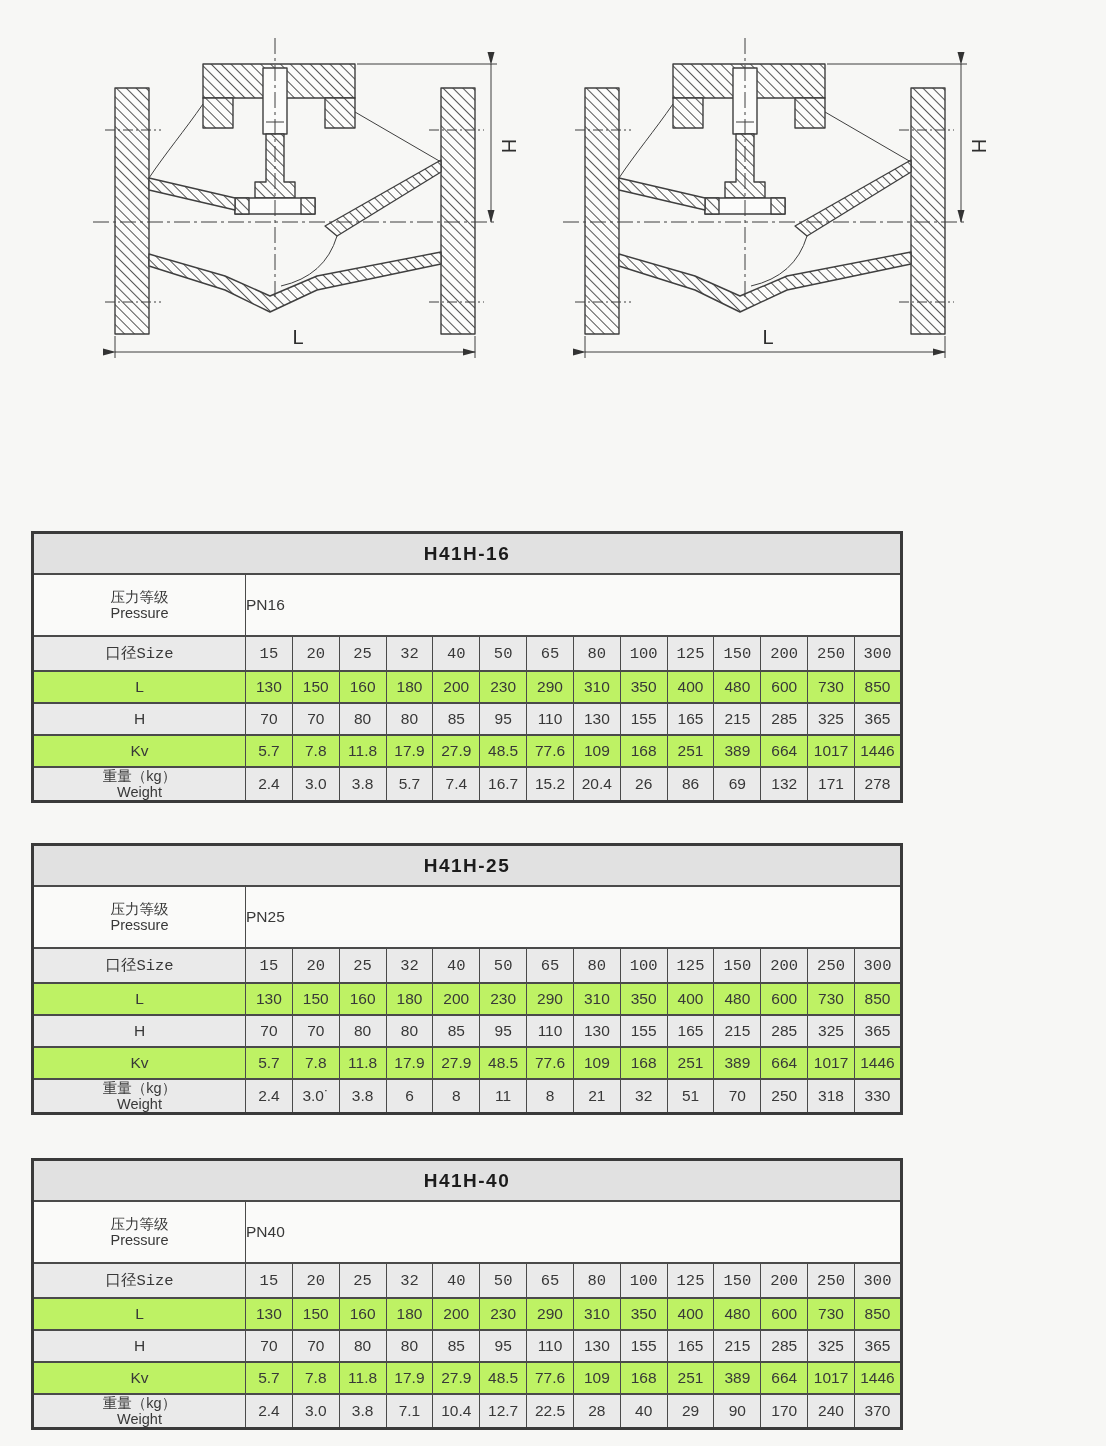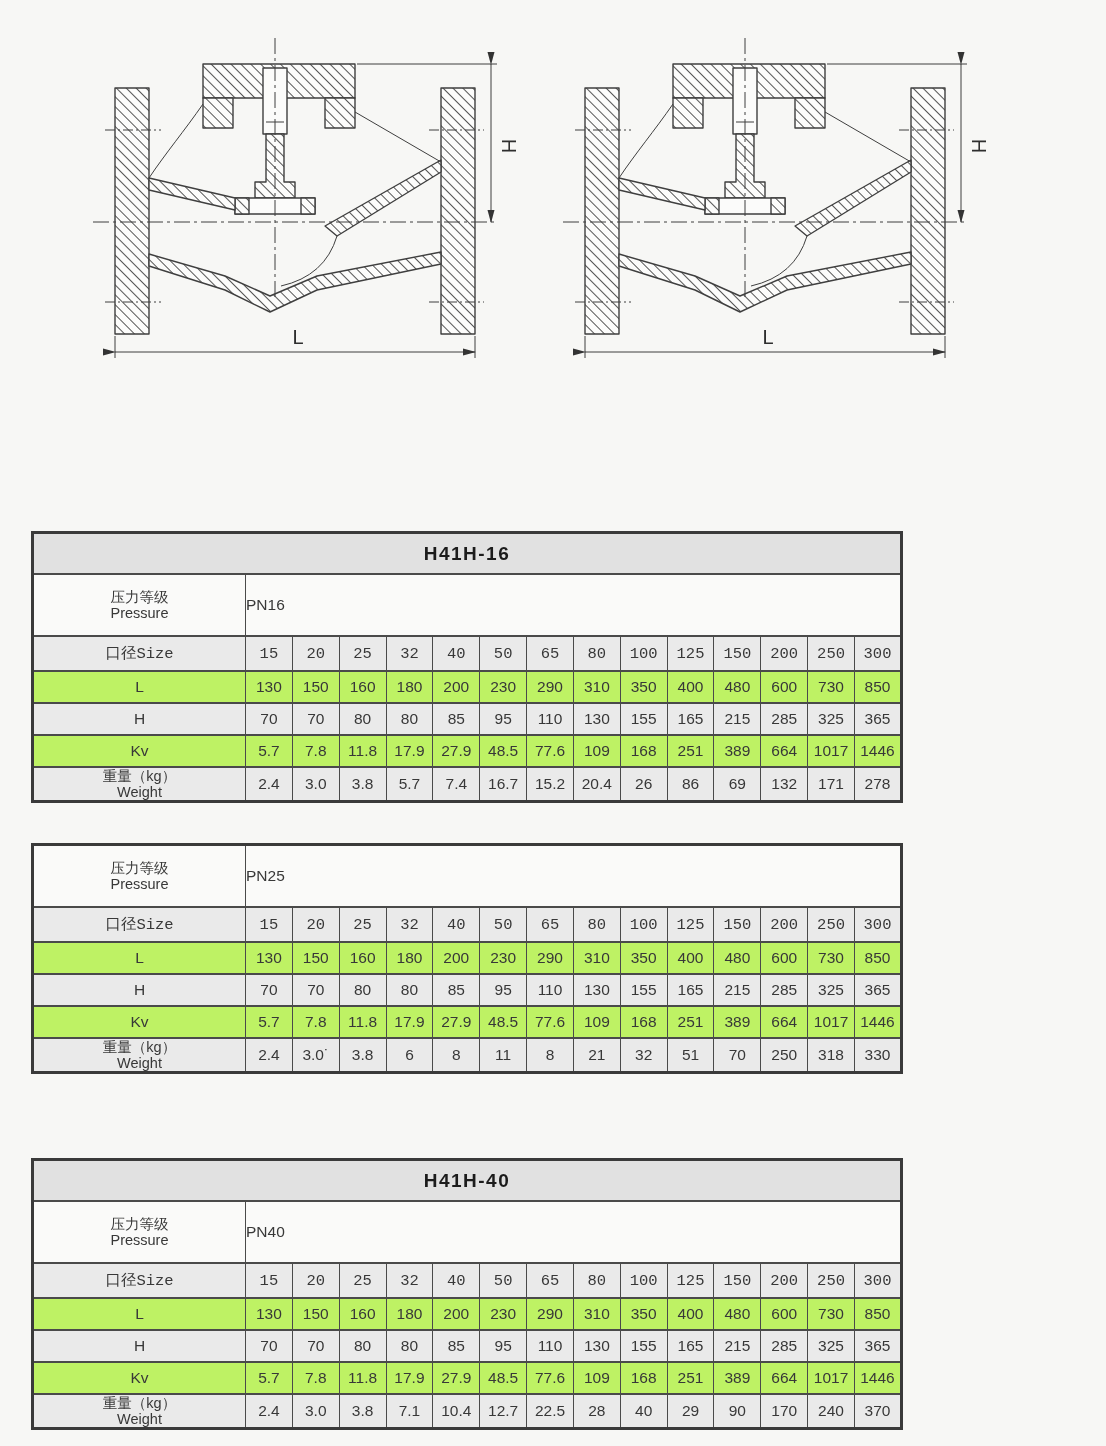--- a/index.html
+++ b/index.html
@@ -232,20 +232,23 @@
           <col class="c-val">
           <col class="c-val">
           <col class="c-val">
           <col class="c-val">
           <col class="c-val">
           <col class="c-val">
           <col class="c-val">
           <col class="c-val">
         </colgroup>
         <tbody>
+          <tr class="r-title">
+            <td class="title" colspan="15">H41H-25</td>
+          </tr>
           <tr class="r-press">
             <td class="lbl two-line">
               <div>压力等级</div>
               <div>Pressure</div>
             </td>
             <td class="pn" colspan="14">PN25</td>
           </tr>
           <tr class="r-size shade">
             <td class="lbl">口径Size</td>
             <td class="val">15</td>

